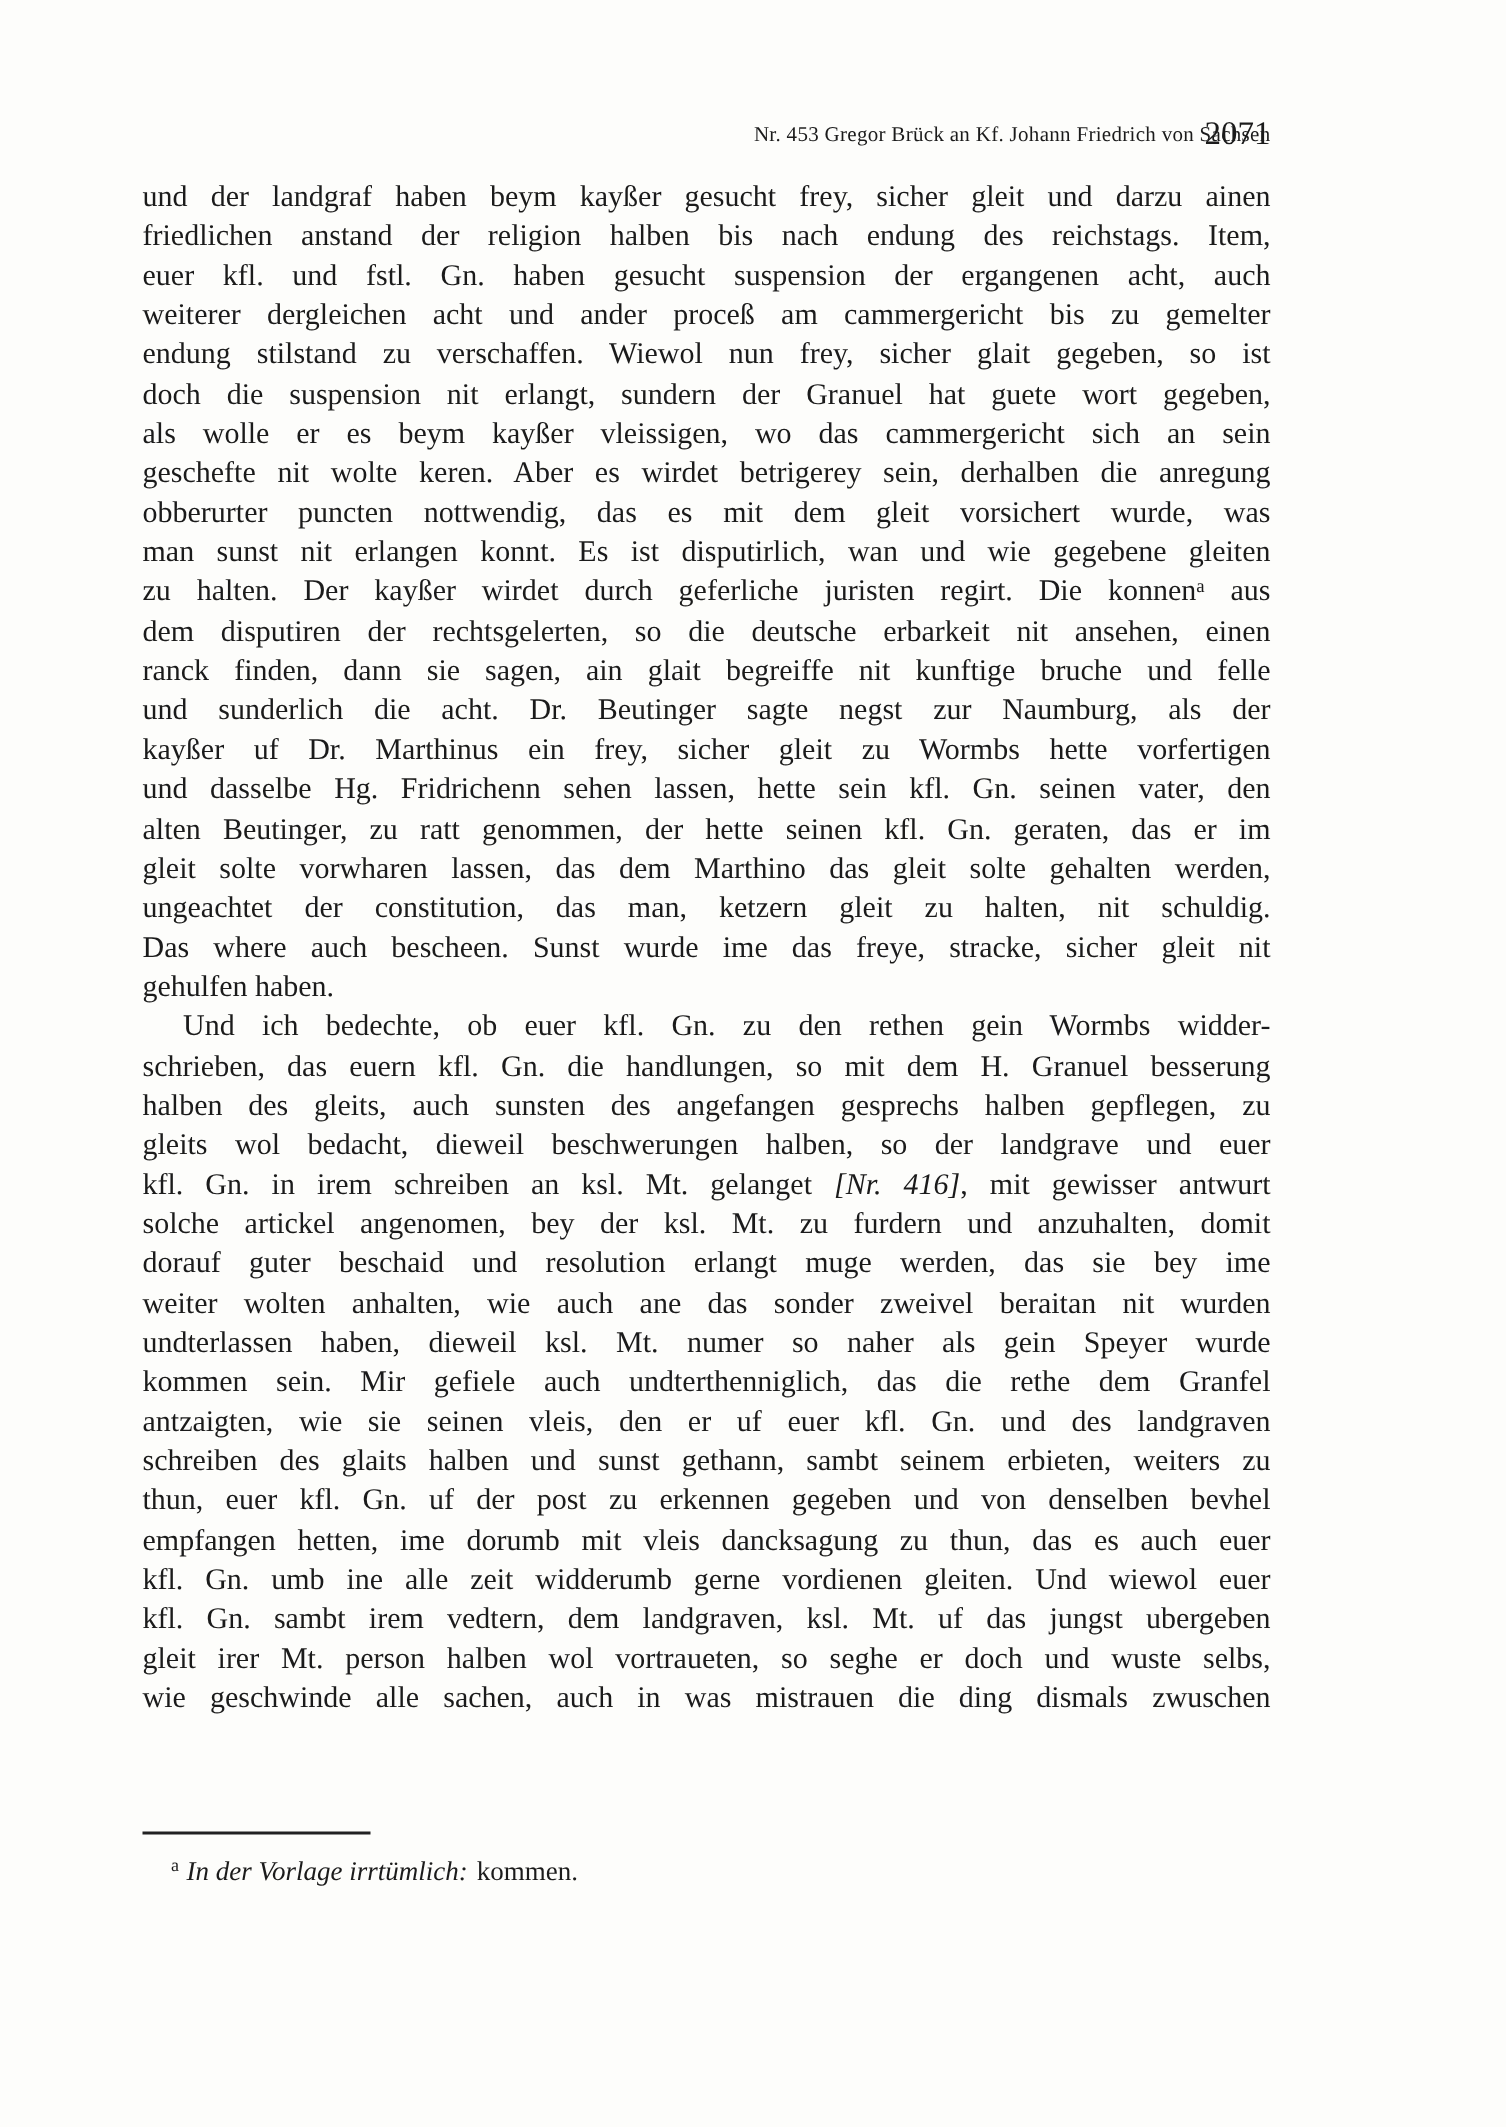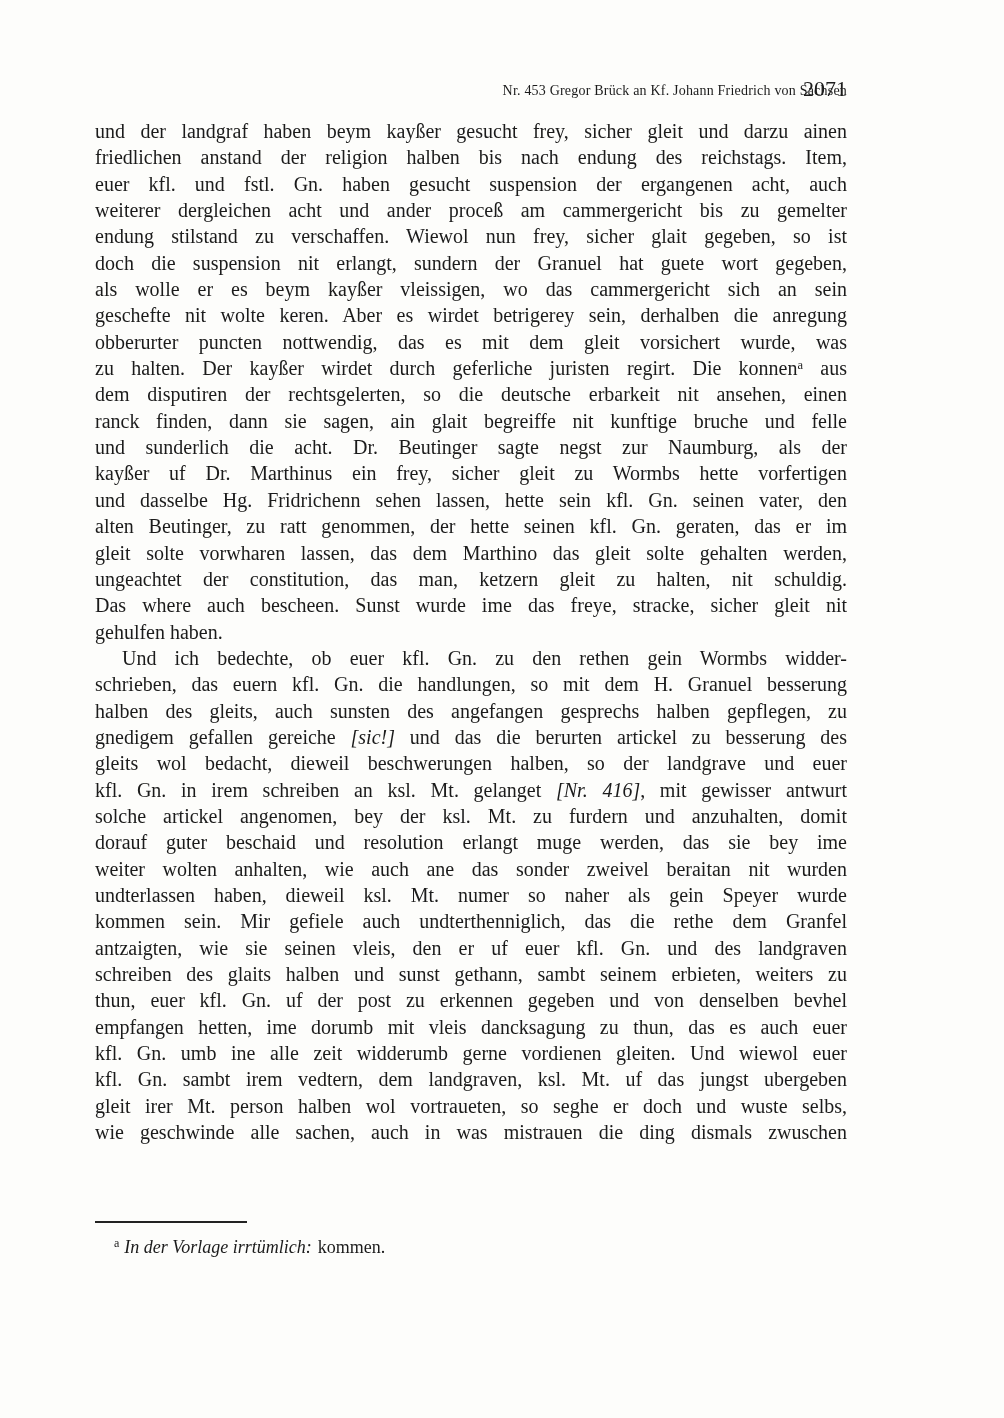--- a/index.html
+++ b/index.html
@@ -95,37 +95,37 @@
       <div>
         <div class="line"><span>und der landgraf haben beym kayßer gesucht frey, sicher gleit und darzu ainen</span></div>
         <div class="line"><span>friedlichen anstand der religion halben bis nach endung des reichstags. Item,</span></div>
         <div class="line"><span>euer kfl. und fstl. Gn. haben gesucht suspension der ergangenen acht, auch</span></div>
         <div class="line"><span>weiterer dergleichen acht und ander proceß am cammergericht bis zu gemelter</span></div>
         <div class="line"><span>endung stilstand zu verschaffen. Wiewol nun frey, sicher glait gegeben, so ist</span></div>
         <div class="line"><span>doch die suspension nit erlangt, sundern der Granuel hat guete wort gegeben,</span></div>
         <div class="line"><span>als wolle er es beym kayßer vleissigen, wo das cammergericht sich an sein</span></div>
         <div class="line"><span>geschefte nit wolte keren. Aber es wirdet betrigerey sein, derhalben die anregung</span></div>
         <div class="line"><span>obberurter puncten nottwendig, das es mit dem gleit vorsichert wurde, was</span></div>
+        <div class="line"><span>man sunst nit erlangen konnt. Es ist disputirlich, wan und wie gegebene gleiten</span></div>
         <div class="line"><span>zu halten. Der kayßer wirdet durch geferliche juristen regirt. Die konnen</span><span class="sup">a</span><span> aus</span></div>
         <div class="line"><span>dem disputiren der rechtsgelerten, so die deutsche erbarkeit nit ansehen, einen</span></div>
         <div class="line"><span>ranck finden, dann sie sagen, ain glait begreiffe nit kunftige bruche und felle</span></div>
         <div class="line"><span>und sunderlich die acht. Dr. Beutinger sagte negst zur Naumburg, als der</span></div>
         <div class="line"><span>kayßer uf Dr. Marthinus ein frey, sicher gleit zu Wormbs hette vorfertigen</span></div>
         <div class="line"><span>und dasselbe Hg. Fridrichenn sehen lassen, hette sein kfl. Gn. seinen vater, den</span></div>
         <div class="line"><span>alten Beutinger, zu ratt genommen, der hette seinen kfl. Gn. geraten, das er im</span></div>
         <div class="line"><span>gleit solte vorwharen lassen, das dem Marthino das gleit solte gehalten werden,</span></div>
         <div class="line"><span>ungeachtet der constitution, das man, ketzern gleit zu halten, nit schuldig.</span></div>
         <div class="line"><span>Das where auch bescheen. Sunst wurde ime das freye, stracke, sicher gleit nit</span></div>
         <div class="line no-justify"><span>gehulfen haben.</span></div>
       </div>
       <div>
         <div class="line indent"><span>Und ich bedechte, ob euer kfl. Gn. zu den rethen gein Wormbs widder-</span></div>
         <div class="line"><span>schrieben, das euern kfl. Gn. die handlungen, so mit dem H. Granuel besserung</span></div>
         <div class="line"><span>halben des gleits, auch sunsten des angefangen gesprechs halben gepflegen, zu</span></div>
-        <div class="line"><span>gnedigem gefallen gereiche </span><span class="it">[sic!]</span><span> und das die berurten artickel zu besserung des</span></div>
         <div class="line"><span>gleits wol bedacht, dieweil beschwerungen halben, so der landgrave und euer</span></div>
         <div class="line"><span>kfl. Gn. in irem schreiben an ksl. Mt. gelanget </span><span class="it">[Nr. 416]</span><span>, mit gewisser antwurt</span></div>
         <div class="line"><span>solche artickel angenomen, bey der ksl. Mt. zu furdern und anzuhalten, domit</span></div>
         <div class="line"><span>dorauf guter beschaid und resolution erlangt muge werden, das sie bey ime</span></div>
         <div class="line"><span>weiter wolten anhalten, wie auch ane das sonder zweivel beraitan nit wurden</span></div>
         <div class="line"><span>undterlassen haben, dieweil ksl. Mt. numer so naher als gein Speyer wurde</span></div>
         <div class="line"><span>kommen sein. Mir gefiele auch undterthenniglich, das die rethe dem Granfel</span></div>
         <div class="line"><span>antzaigten, wie sie seinen vleis, den er uf euer kfl. Gn. und des landgraven</span></div>
         <div class="line"><span>schreiben des glaits halben und sunst gethann, sambt seinem erbieten, weiters zu</span></div>
         <div class="line"><span>thun, euer kfl. Gn. uf der post zu erkennen gegeben und von denselben bevhel</span></div>

